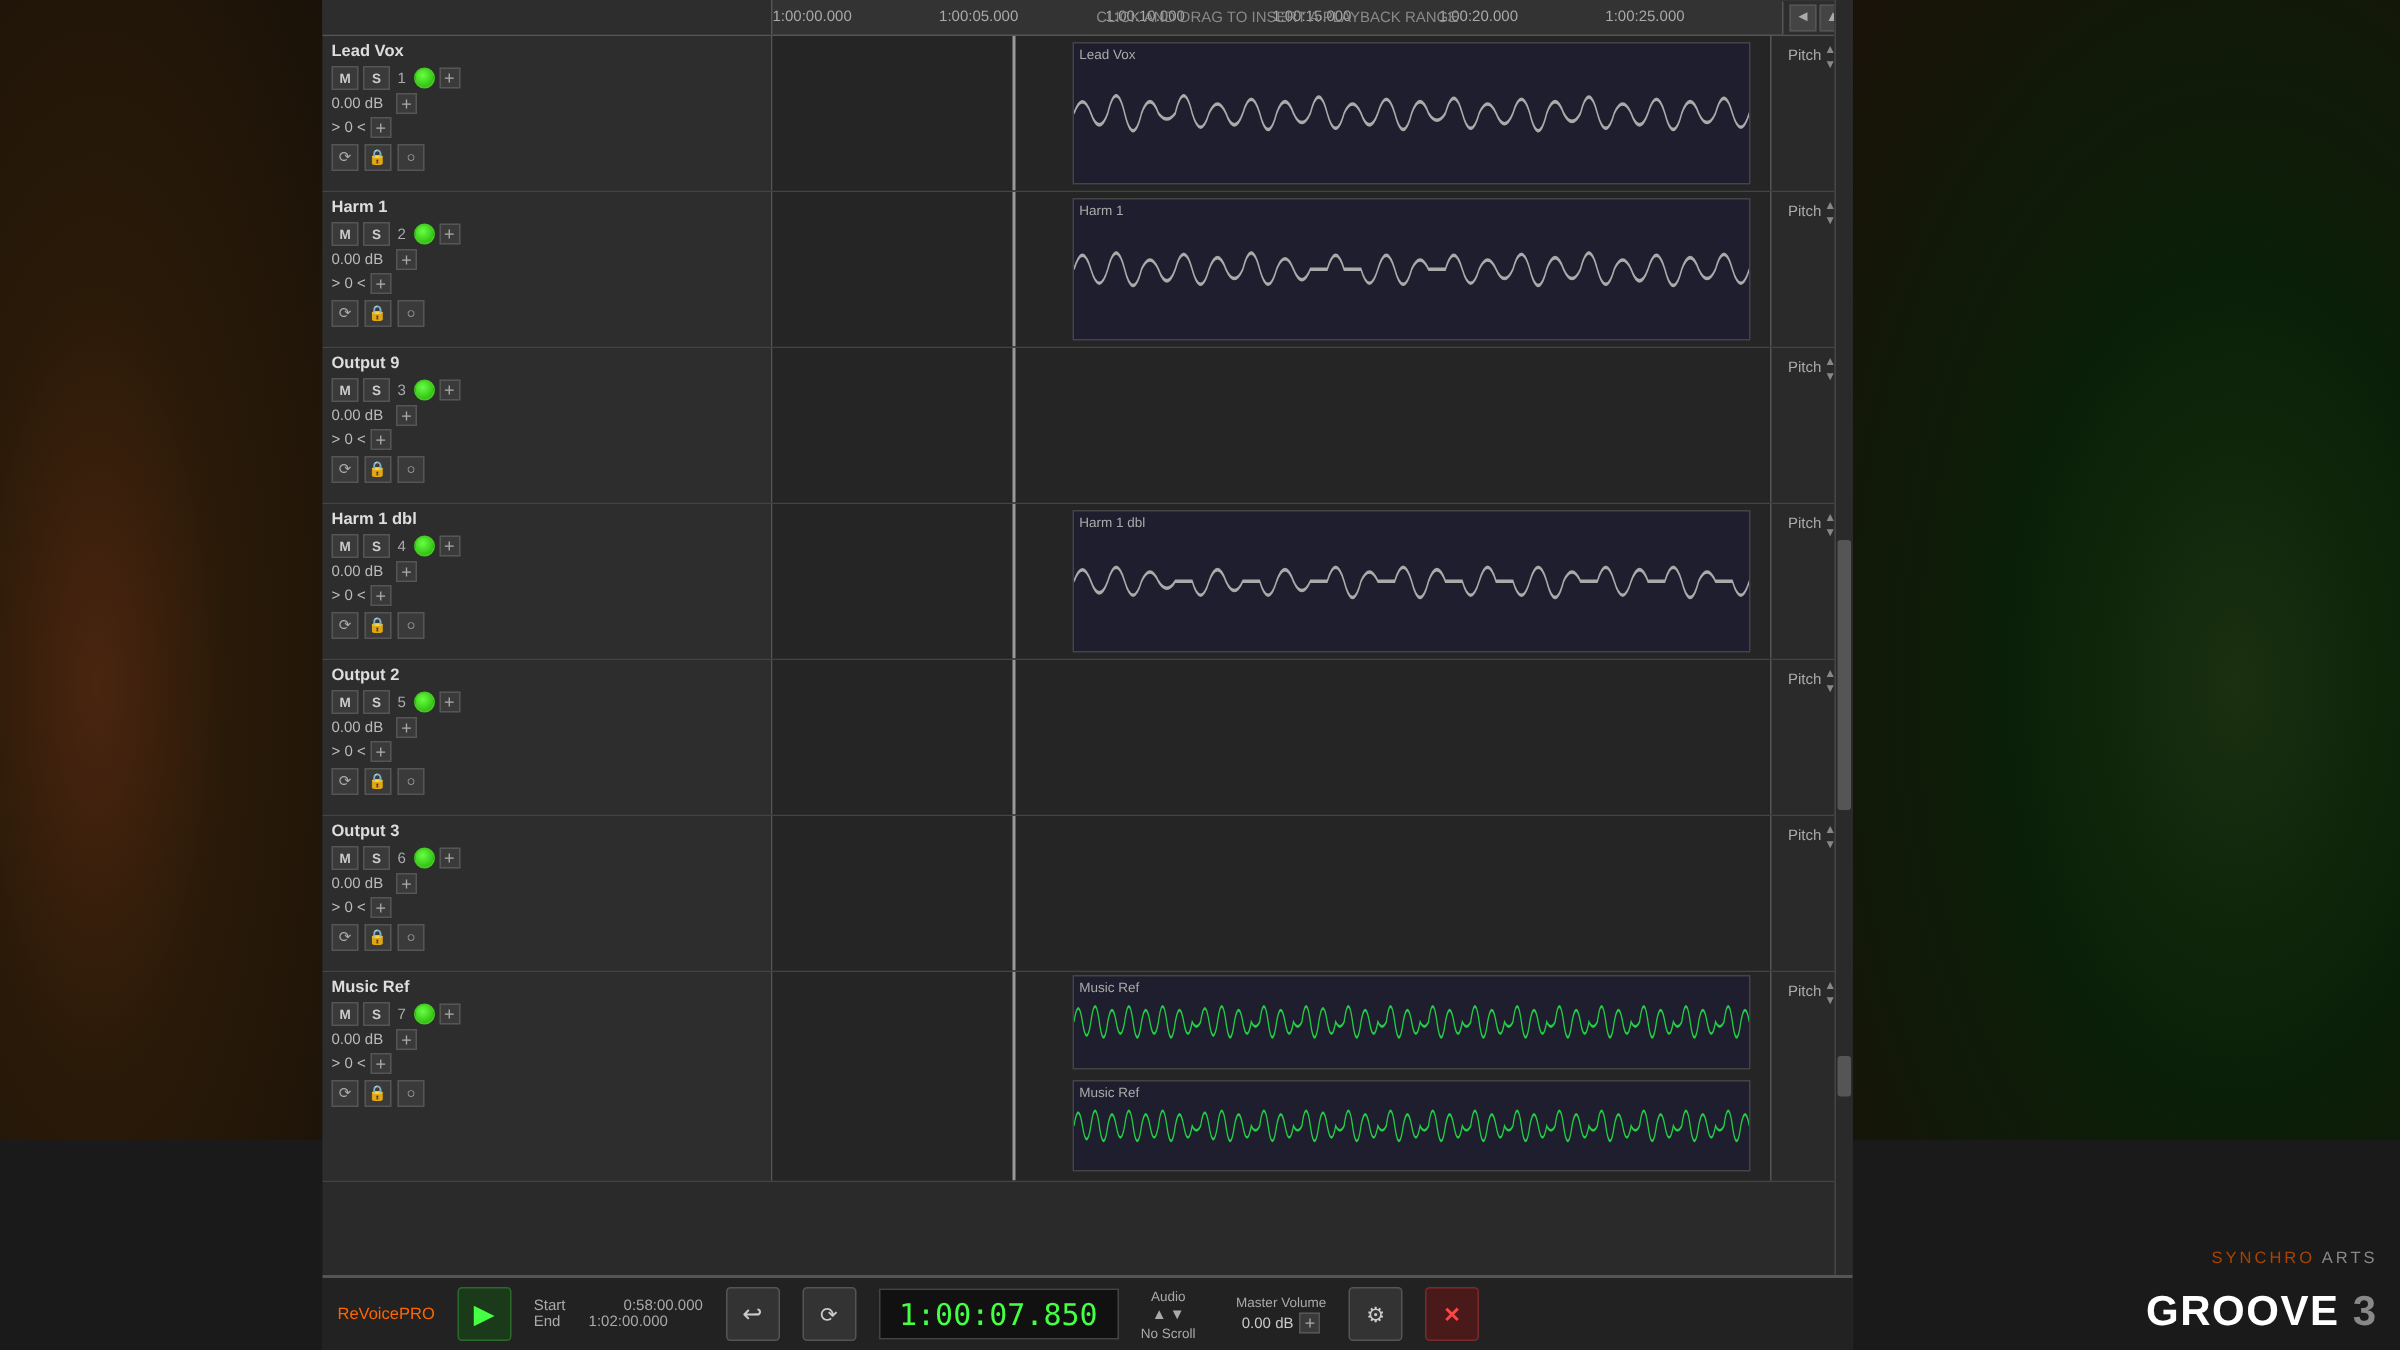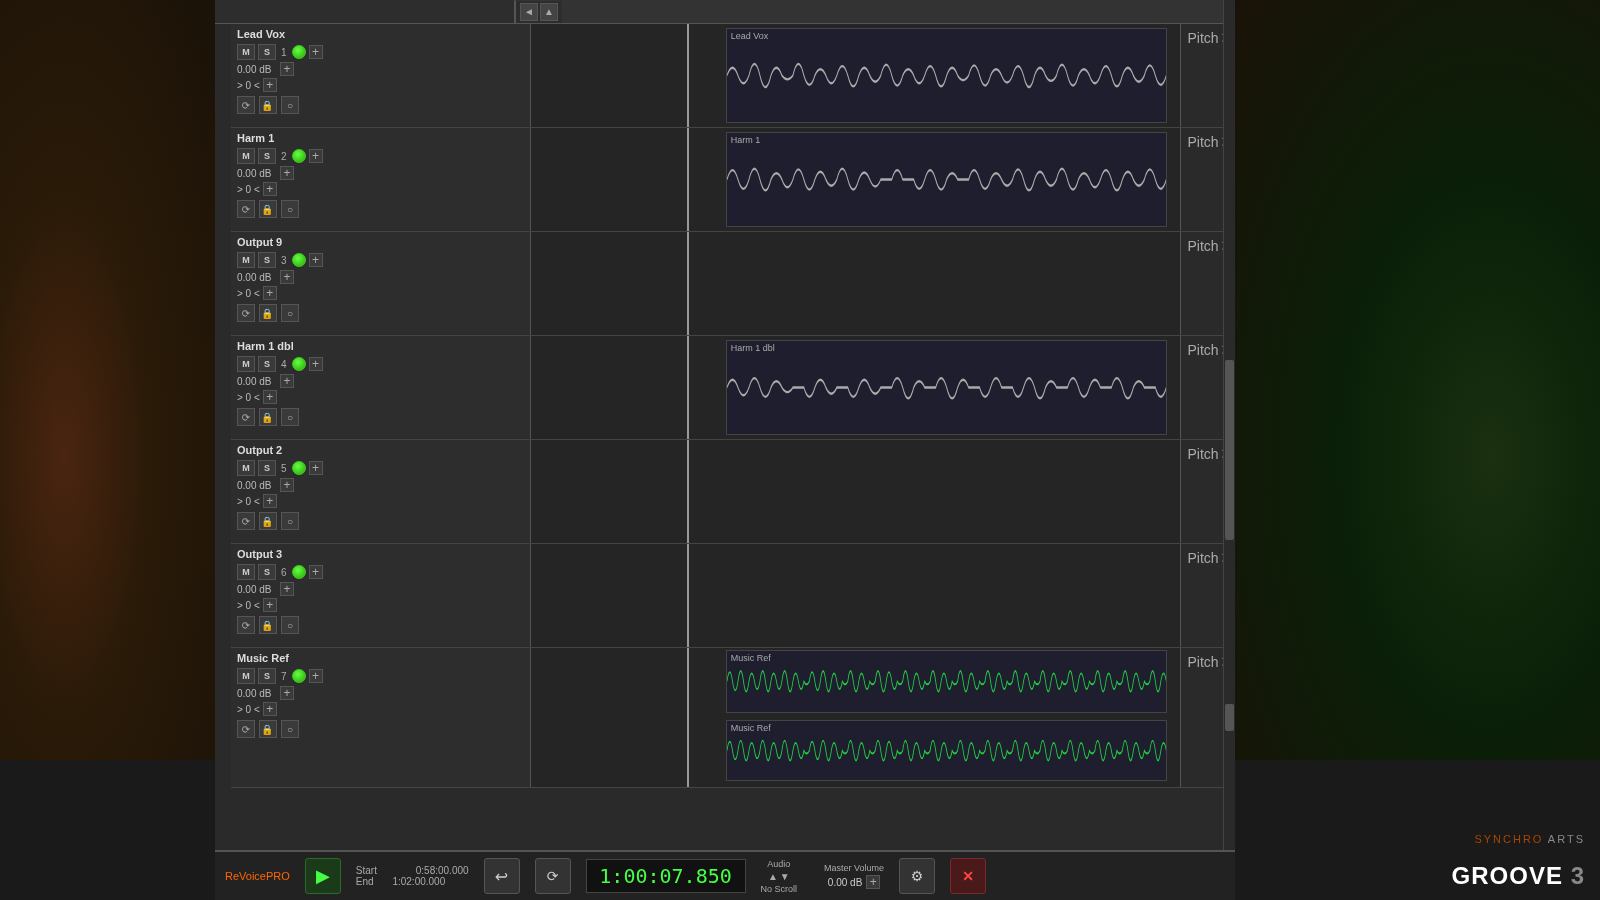--- a/index.html
+++ b/index.html
@@ -87,21 +87,20 @@
       font-size: 10px;
       white-space: nowrap;
       pointer-events: none;
     }
 
     
     .tracks-area {
       flex: 1;
       overflow-y: auto;
       overflow-x: hidden;
-      padding-left: 16px;
     }
 
     
     .track-row {
       display: flex;
       border-bottom: 1px solid #444;
       background: #282828;
       min-height: 104px;
     }
     .track-row.music-ref {
@@ -241,21 +240,21 @@
       background: #2a2a2a;
       border-left: 1px solid #555;
       display: flex;
       flex-direction: column;
       align-items: center;
       justify-content: flex-start;
       padding-top: 4px;
     }
     .pitch-label {
       color: #aaa;
-      font-size: 14px;
+      font-size: 10px;
       cursor: pointer;
     }
     .pitch-arrows {
       display: flex;
       flex-direction: column;
       gap: 1px;
     }
     .pitch-arrow {
       color: #888;
       font-size: 8px;
@@ -342,21 +341,21 @@
       width: 365px;
       height: 100px;
       display: flex;
       align-items: flex-end;
       justify-content: flex-end;
       padding: 10px 15px;
       z-index: 2;
     }
     .groove3-text {
       color: #ccc;
-      font-size: 24px;
+      font-size: 28px;
       font-weight: bold;
       letter-spacing: 1px;
     }
     .groove3-num { color: #888; }
 
     .synchro-arts {
       position: absolute;
       right: 15px;
       bottom: 55px;
       color: #888;
@@ -430,20 +429,31 @@
       <span style="color:#fff">GROOVE</span>
       <span class="groove3-num"> 3</span>
     </div>
   </div>
 </div>
 
 <div class="main-container">
 
   <div class="timeline-ruler">
     <div class="ruler-track-header"></div>
+    <div class="ruler-timeline">
+      <div class="ruler-marks">
+        <span class="ruler-mark" style="left:0%">1:00:00.000</span>
+        <span class="ruler-mark" style="left:16.5%">1:00:05.000</span>
+        <span class="ruler-mark" style="left:33%">1:00:10.000</span>
+        <span class="ruler-mark" style="left:49.5%">1:00:15.000</span>
+        <span class="ruler-mark" style="left:66%">1:00:20.000</span>
+        <span class="ruler-mark" style="left:82.5%">1:00:25.000</span>
+        <span class="click-drag-hint">CLICK AND DRAG TO INSERT A PLAYBACK RANGE</span>
+      </div>
+    </div>
     <div class="ruler-right-btns">
       <div class="ruler-nav-btn">◄</div>
       <div class="ruler-nav-btn">▲</div>
     </div>
   </div>
 
   <div class="tracks-area">
 
     <div class="track-row">
       <div class="track-header">

